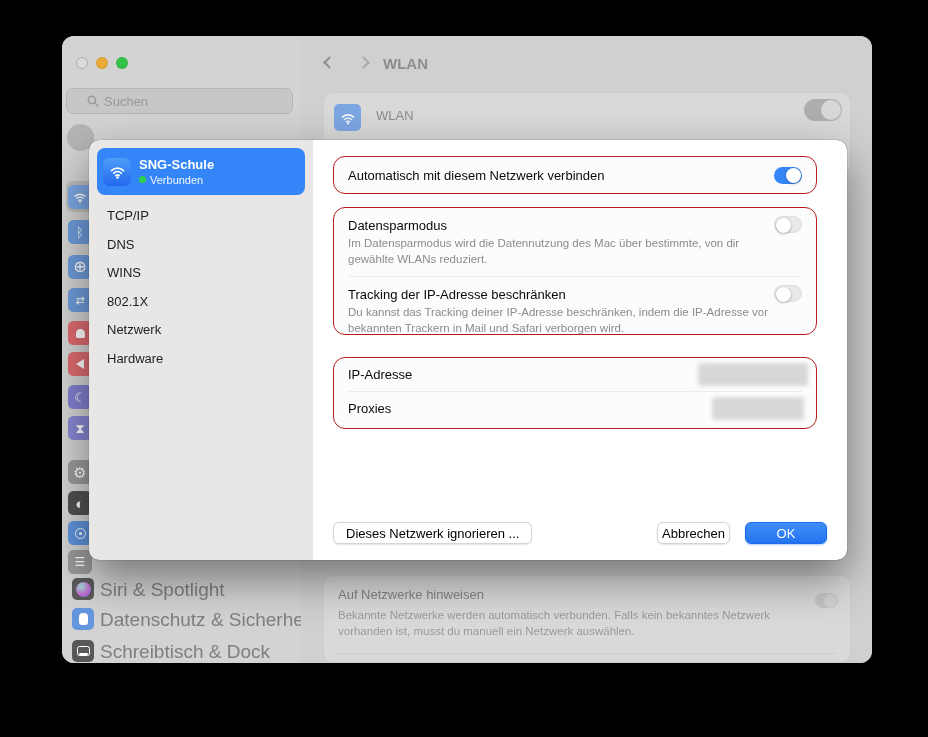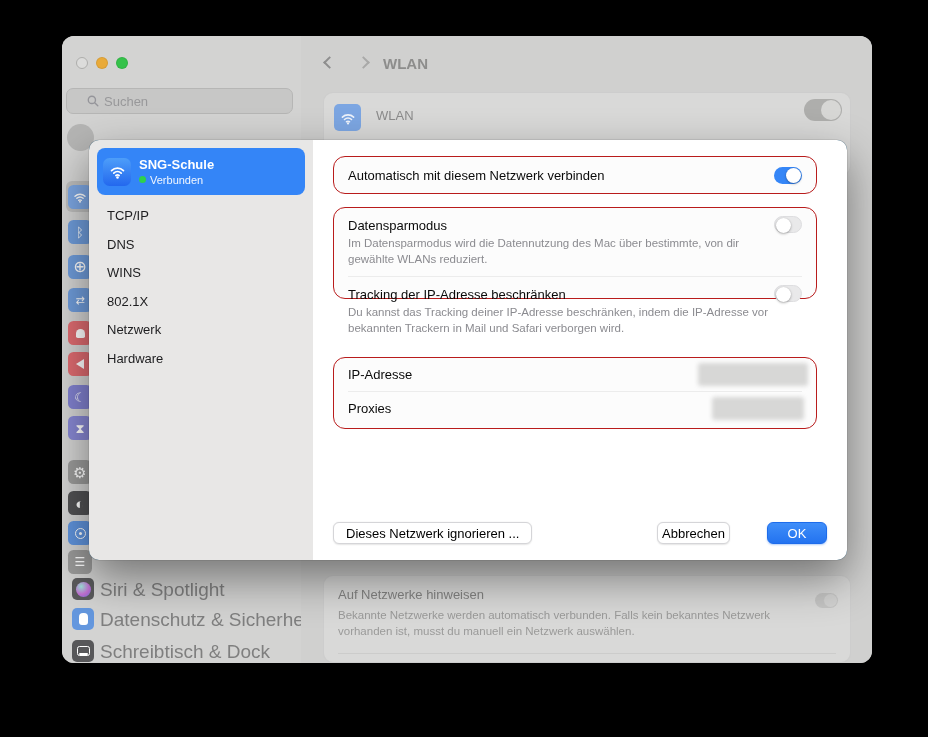--- a/index.html
+++ b/index.html
@@ -58,21 +58,21 @@
   .netpill .nicon{width:28px;height:28px;border-radius:6.5px;background:linear-gradient(180deg,#4d9ef9,#2368ee);display:flex;align-items:center;justify-content:center;flex:0 0 auto;}
   .net-name{font-size:13px;font-weight:bold;color:#fff;line-height:1.25;}
   .net-status{display:flex;align-items:center;gap:4px;font-size:11px;color:rgba(255,255,255,.93);}
   .dot{width:7px;height:7px;border-radius:50%;background:#2ed14d;}
   .tabs{margin-top:7px;}
   .tab{height:28.5px;line-height:28.5px;padding-left:10px;font-size:13px;color:#1d1d1f;border-radius:6px;}
 
   .dlg-right{flex:1;position:relative;border-radius:0 10px 10px 0;background:#fff;}
   .grp{position:absolute;left:20px;right:30px;background:#fcfcfc;border:1px solid #b91c1c;border-radius:12px;}
   .grp1{top:16px;height:38px;}
-  .grp2{top:67px;height:92px;}
+  .grp2{top:67px;height:128px;}
   .grp3{top:210px;height:72px;margin-top:7px;}
   .row-title{font-size:13px;color:#0a0a0a;}
   .row-desc{font-size:11.5px;line-height:1.35;color:#8b8b90;margin-top:3px;max-width:438px;}
   .grp-div{height:1px;background:#ececec;margin:0 14px;}
   .r-auto{position:absolute;left:14px;top:0;height:38px;line-height:38px;}
   .pad-row{padding:10px 48px 9px 14px;}
   .kv-row{position:relative;height:33px;}
   .kv-label{position:absolute;left:14px;top:0;line-height:33px;font-size:13px;color:#0a0a0a;}
   .redact{position:absolute;top:5px;height:23px;background:#d7d7d6;border-radius:3px;filter:blur(2px);}
   .redact.ip{right:8px;width:110px;}
@@ -82,21 +82,21 @@
   .tgl .knob{position:absolute;top:1px;width:15px;height:15px;border-radius:50%;background:#fff;box-shadow:0 1px 2.5px rgba(0,0,0,.3),0 0 1px rgba(0,0,0,.15);}
   .tgl.on{background:#3586f7;}
   .tgl.on .knob{right:1px;}
   .tgl.off{background:#e9e9ea;border:.5px solid #dedee0;}
   .tgl.off .knob{left:1px;}
   .tgl-r{right:14px;}
 
   .btn{position:absolute;top:382px;height:22px;border-radius:6px;background:#fff;border:1px solid #d5d5d8;box-shadow:0 .5px 1.5px rgba(0,0,0,.1);font-size:13px;color:#000;display:flex;align-items:center;justify-content:center;padding:0 12px;white-space:nowrap;}
   .btn-ignore{left:20px;}
   .btn-cancel{right:117px;width:73px;padding:0;}
-  .btn-ok{right:20px;width:60px;padding:0;background:linear-gradient(180deg,#3f8ef9,#2373f0);border:1px solid #1d6ceb;color:#fff;box-shadow:0 1px 2px rgba(30,110,235,.35);}
+  .btn-ok{right:20px;width:82px;padding:0;background:linear-gradient(180deg,#3f8ef9,#2373f0);border:1px solid #1d6ceb;color:#fff;box-shadow:0 1px 2px rgba(30,110,235,.35);}
 </style>
 </head>
 <body>
 
 <div class="stage">
 
   <div class="window">
 
     <div class="sidebar">
       <div class="traffic">

